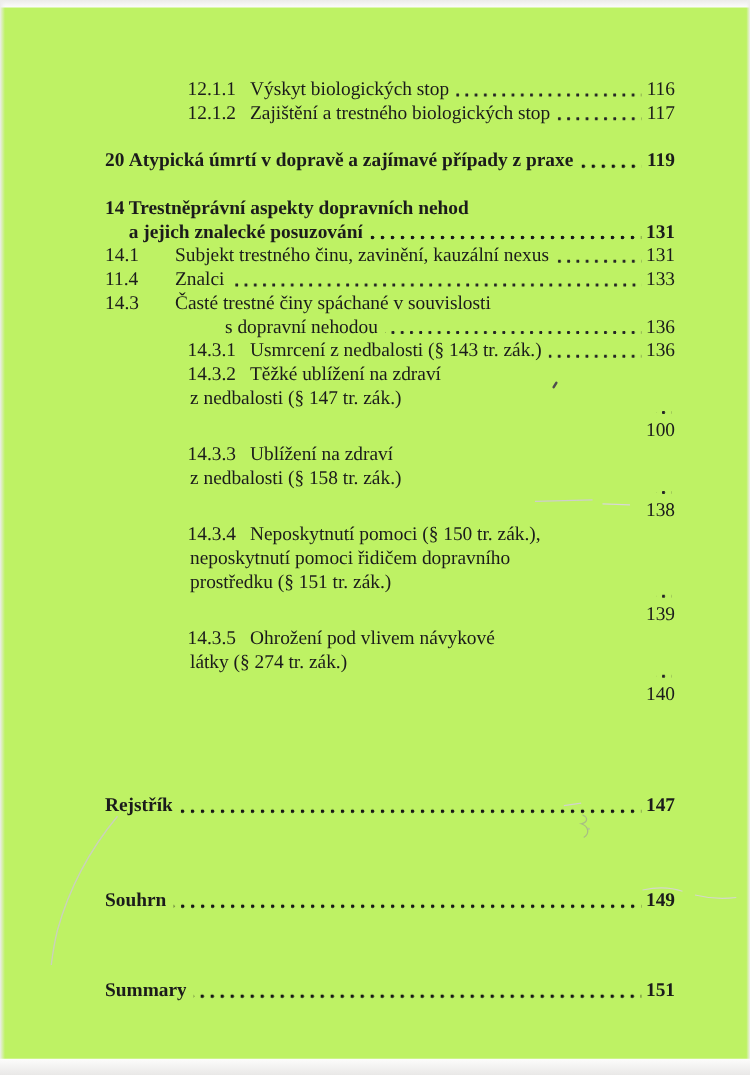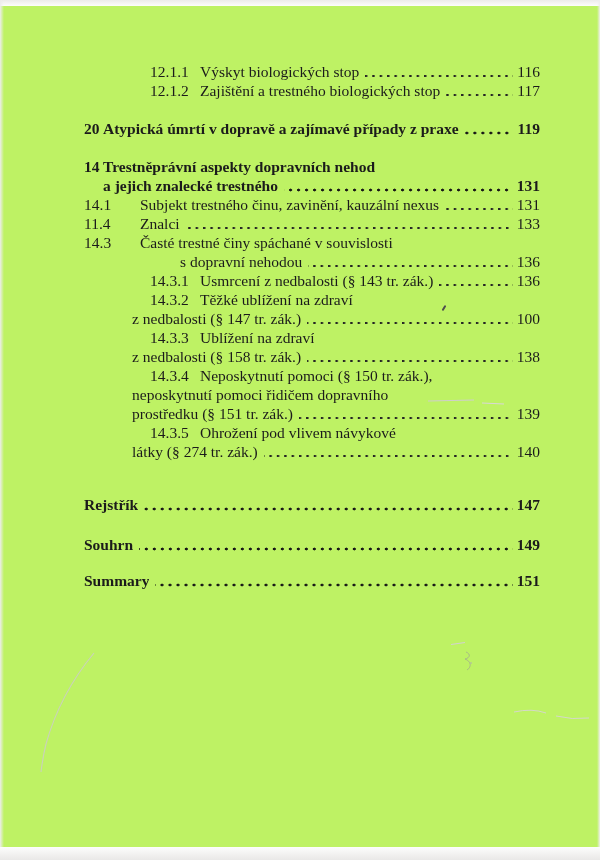--- a/index.html
+++ b/index.html
@@ -55,22 +55,22 @@
   .cont-ch { font-weight:bold; margin-left:19px; }
   .lvl-ch .dots, .cont-ch .dots, .plain .dots {
     background-image:radial-gradient(circle at 1.3px 2px, #161616 1.25px, rgba(0,0,0,0) 1.7px);
     background-size:8px 4px;
   }
   .lvl-2 { margin-left:0; }
   .lvl-2 .num { width:56px; }
   .cont-2 { margin-left:96px; }
   .lvl-3 { margin-left:66px; }
   .lvl-3 .num { width:50px; }
-  .cont-3 { margin-left:48px; }
-  .plain { font-weight:bold; }
+  .cont-3 { margin-left:68px;flex-direction:column; }
+  .plain { font-weight:bold;margin-top:36px; }
 
   .g19 { height:19px; } .g15 { height:15px; } .g21 { height:21px; } .g17 { height:17px; }
 
   .artifact { position:absolute; pointer-events:none; }
   .tick-mark {
     position:absolute; left:443px; top:305px;
     width:2px; height:6px; background:#4e4e4e;
     transform:rotate(32deg); border-radius:1px;
   }
   .dash-a { position:absolute; left:428px; top:400px; width:46px; height:1px;
@@ -107,21 +107,21 @@
         <span class="text">Atypická úmrtí v dopravě a zajímavé případy z praxe</span>
         <span class="dots"></span>
         <span class="page-num">119</span>
       </div>
       <div class="g19"></div>
       <div class="row lvl-ch">
         <span class="num">14</span>
         <span class="text">Trestněprávní aspekty dopravních nehod</span>
       </div>
       <div class="row cont-ch">
-        <span class="text">a jejich znalecké trestného</span>
+        <span class="text">a jejich znalecké posuzování</span>
         <span class="dots"></span>
         <span class="page-num">131</span>
       </div>
       <div class="row lvl-2">
         <span class="num">14.1</span>
         <span class="text">Subjekt trestného činu, zavinění, kauzální nexus</span>
         <span class="dots"></span>
         <span class="page-num">131</span>
       </div>
       <div class="row lvl-2">

